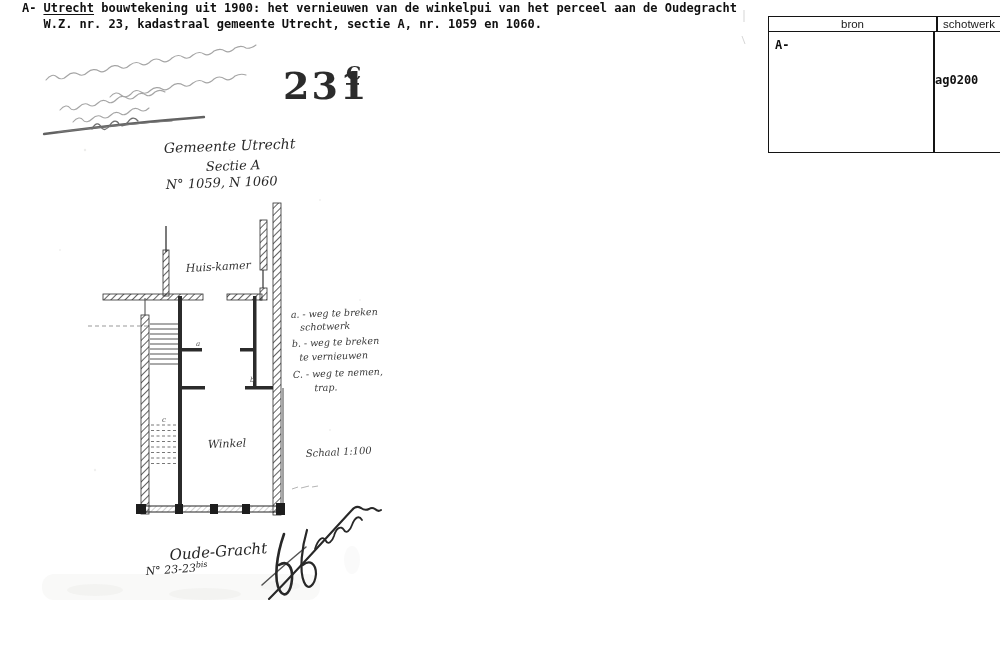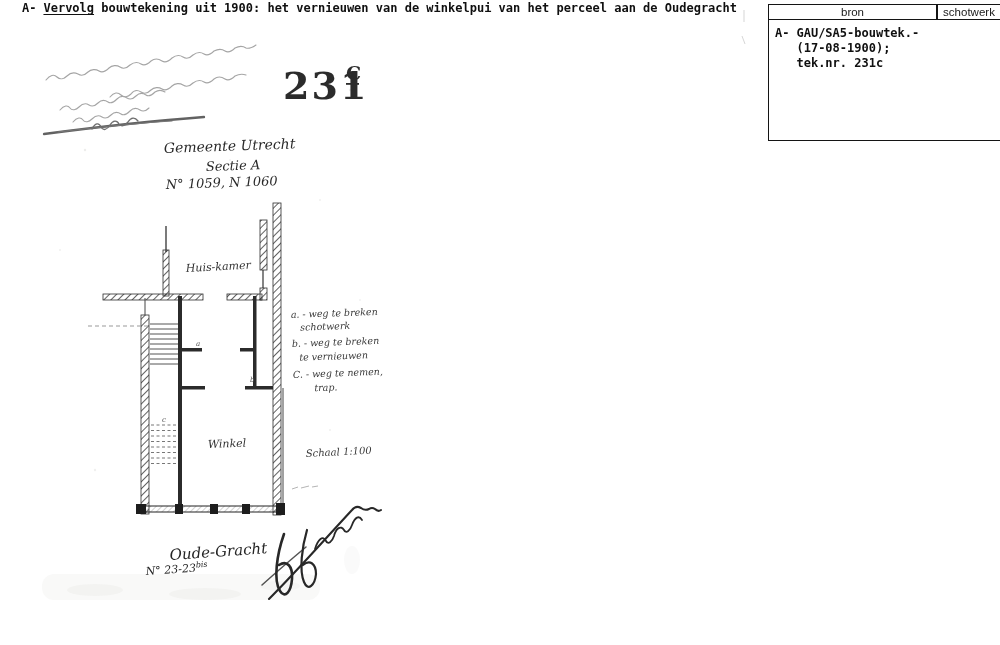--- a/index.html
+++ b/index.html
@@ -16,21 +16,21 @@
     display:flex; align-items:flex-start;
     font-family:"DejaVu Sans Mono", monospace;
     font-weight:bold; font-size:12px; line-height:15.5px;
     color:#101010; white-space:nowrap;
   }
   .doc-header .idx { margin-right:7px; }
   .ul { text-decoration:underline; text-underline-offset:2px; }
 
   
   .ref-table {
-    position:absolute; left:768px; top:4px; width:232px; height:137px;
+    position:absolute; left:768px; top:16px; width:232px; height:137px;
     box-sizing:border-box;
     border-top:1.5px solid #141414;
     border-left:1.5px solid #141414;
     border-bottom:1.5px solid #141414;
     display:grid;
     grid-template-columns:167px 1fr;
     grid-template-rows:15px 1fr;
   }
   .rt-h1, .rt-h2 {
     font-family:"Liberation Sans", sans-serif;
@@ -57,35 +57,32 @@
   .stamp { font-family:"DejaVu Serif", serif; font-weight:bold; }
 </style>
 </head>
 <body>
 
 <div class="page">
 
   <div class="doc-header">
     <span class="idx">A-</span>
     <div>
-      <div><span class="ul">Vervolg</span><span> bouwtekening uit 1900: het vernieuwen van de winkelpui van het perceel aan de Oudegracht</span></div>
+      <div><span class="ul">Utrecht</span><span> bouwtekening uit 1900: het vernieuwen van de winkelpui van het perceel aan de Oudegracht</span></div>
+      <div>W.Z. nr. 23, kadastraal gemeente Utrecht, sectie A, nr. 1059 en 1060.</div>
     </div>
   </div>
 
   <div class="ref-table">
     <div class="rt-h1">bron</div>
     <div class="rt-h2">schotwerk</div>
     <div class="rt-c1">
       <span class="idx">A-</span>
-      <div>
-        <div>GAU/SA5-bouwtek.-</div>
-        <div>(17-08-1900);</div>
-        <div>tek.nr. 231c</div>
-      </div>
     </div>
+    <div class="rt-c2">ag0200</div>
   </div>
 
   <svg class="scan" width="1000" height="645" viewBox="0 0 1000 645">
     <defs>
       <pattern id="hatch" patternUnits="userSpaceOnUse" width="5" height="5" patternTransform="rotate(45)">
         <line x1="0" y1="0" x2="0" y2="5" stroke="#3a3a3a" stroke-width="1.6"></line>
       </pattern>
       <pattern id="hatchLight" patternUnits="userSpaceOnUse" width="4" height="4" patternTransform="rotate(45)">
         <line x1="0" y1="0" x2="0" y2="4" stroke="#8a8a8a" stroke-width="0.8"></line>
       </pattern>

